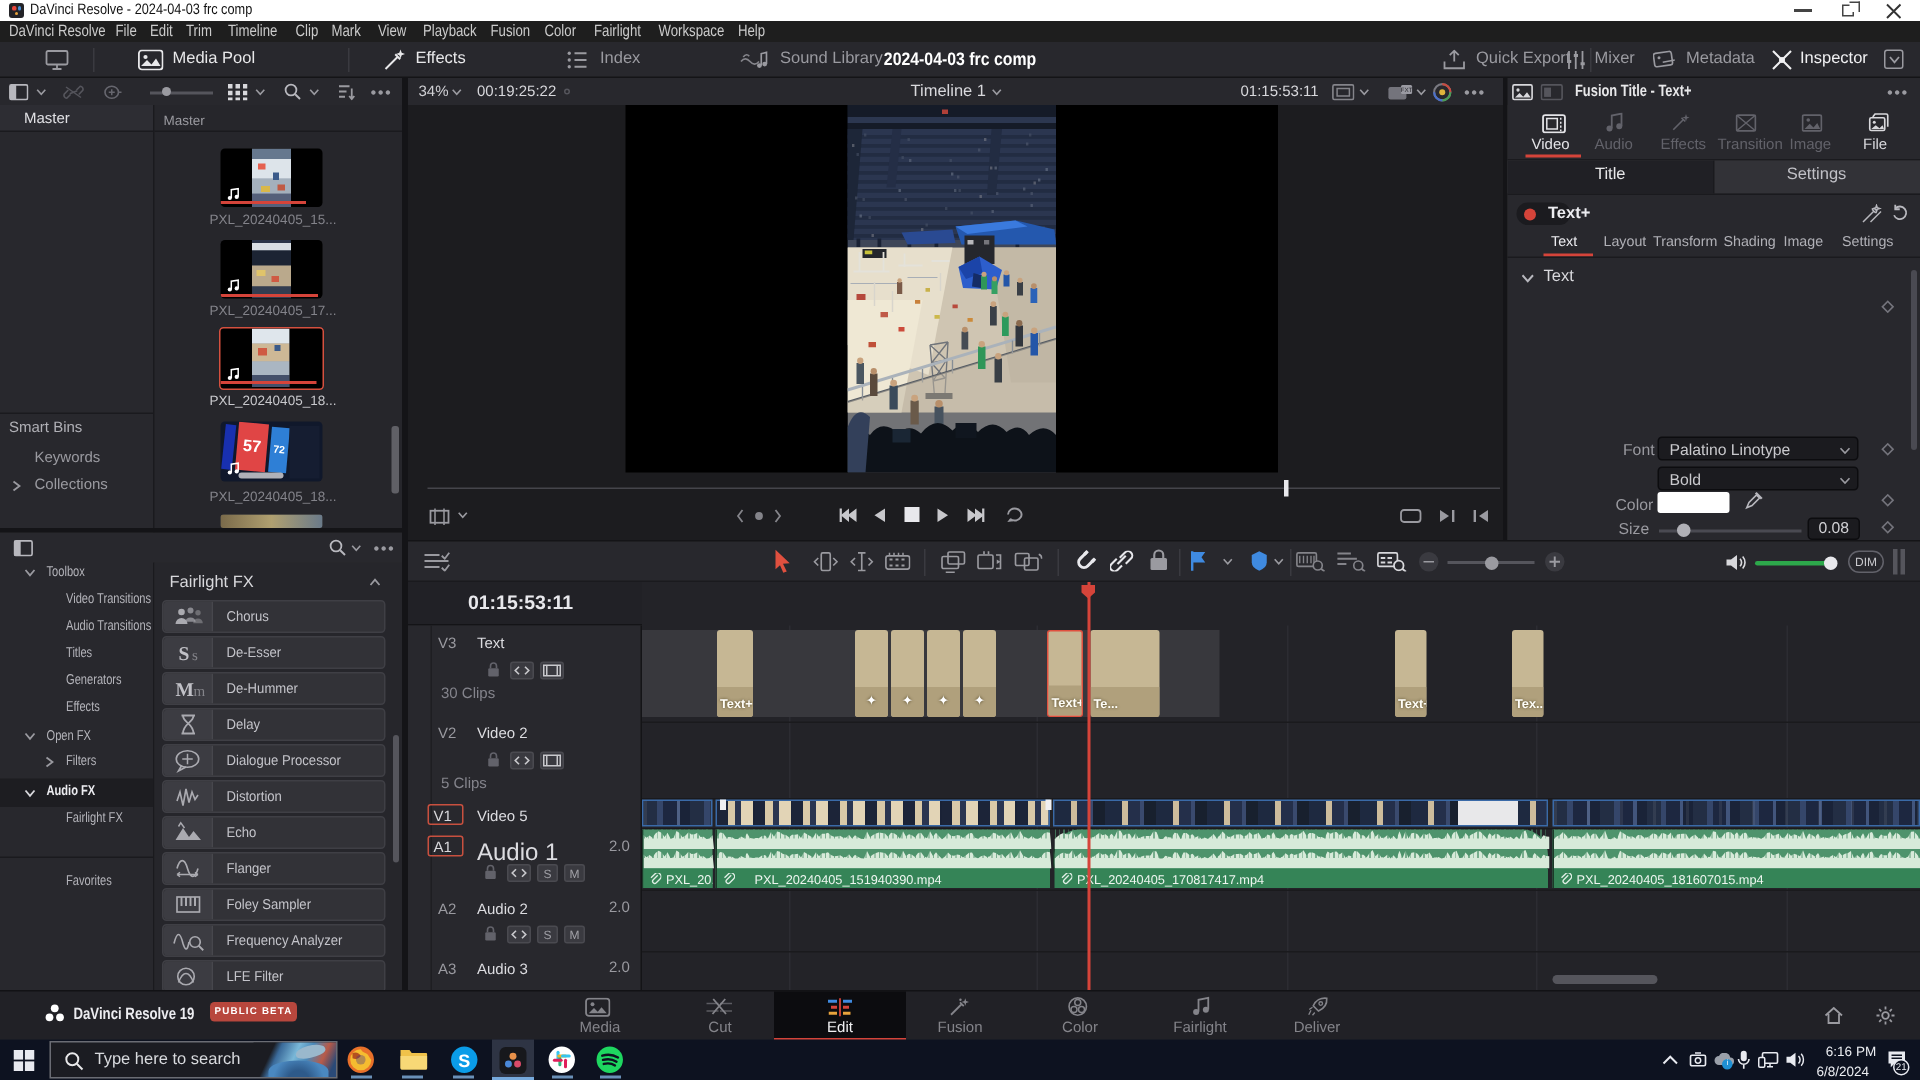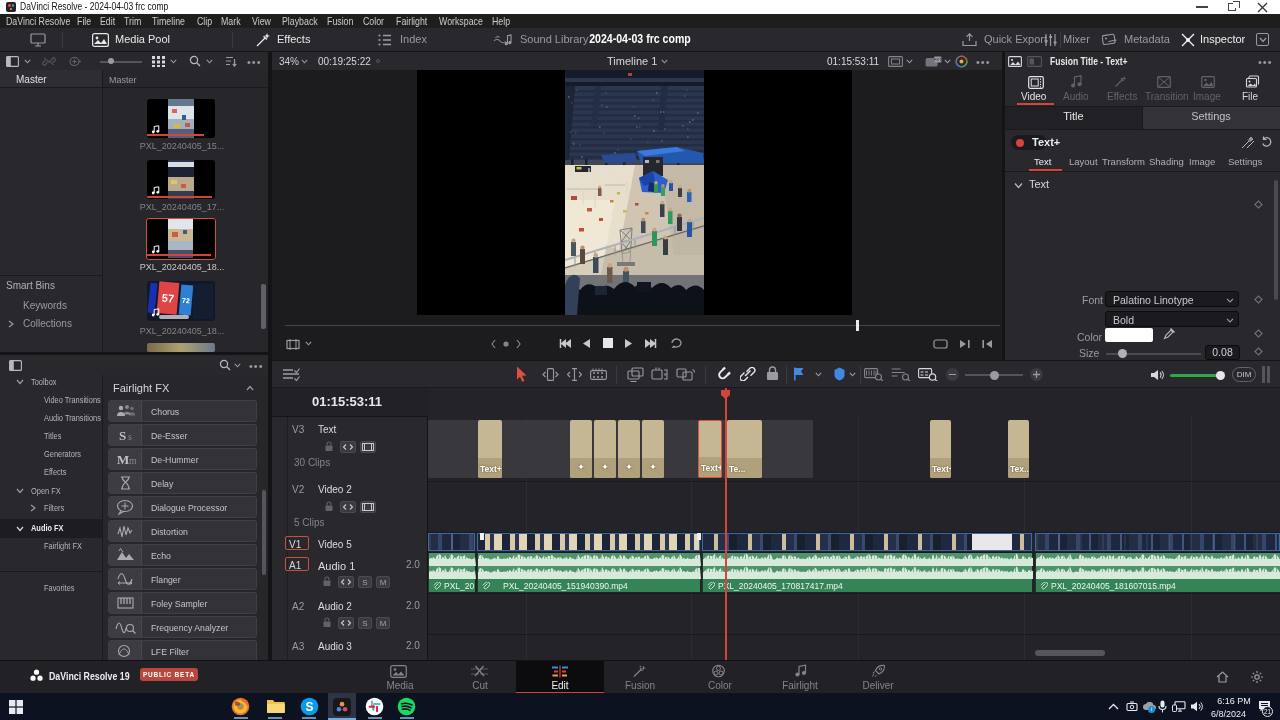--- a/index.html
+++ b/index.html
@@ -989,21 +989,21 @@
     </div>
   <div class="tclip" style="left:346px;width:22px;">
       <div class="tstar">✦</div>
     </div>
   <div class="tclip" style="left:370px;width:22px;">
       <div class="tstar">✦</div>
     </div>
   <div class="tclip" style="left:426px;width:24px;border:1.5px solid #e0503f;">
       <div class="tlab" style="bottom:0;">Text+</div>
     </div>
-  <div class="tclip" style="left:455px;width:35px;">
+  <div class="tclip" style="left:455px;width:46px;">
       <div class="tlab">Te...</div>
     </div>
   <div class="tclip" style="left:658px;width:21px;">
       <div class="tlab">Text+</div>
     </div>
   <div class="tclip" style="left:736px;width:21px;">
       <div class="tlab">Tex...</div>
     </div>
 
   <div class="abs" style="left:0;top:93px;width:1008px;height:1px;background:#1a1a1d;"></div>
@@ -1035,21 +1035,21 @@
     <svg width="223" height="13" viewBox="0 0 223 13" preserveAspectRatio="none">
         <polygon fill="#d7ead9" points="0,13 0,4.8 2,2.0 4,2.3 6,5.2 8,5.0 10,5.1 12,6.4 14,6.3 16,4.6 18,5.7 20,2.5 22,5.7 24,6.0 26,5.6 28,5.7 30,4.4 32,4.0 34,5.8 36,1.7 38,4.9 40,1.3 42,1.9 44,3.3 46,3.7 48,5.1 50,3.5 52,3.5 54,3.1 56,5.6 58,2.0 60,3.1 62,4.3 64,5.5 66,2.2 68,4.8 70,2.9 72,2.9 74,2.1 76,4.0 78,4.9 80,4.6 82,4.1 84,5.4 86,5.5 88,3.5 90,6.0 92,3.8 94,5.2 96,6.1 98,6.4 100,1.3 102,5.2 104,3.7 106,2.7 108,2.0 110,2.3 112,2.6 114,4.9 116,2.2 118,2.5 120,3.8 122,6.2 124,1.1 126,4.6 128,3.2 130,3.9 132,5.4 134,2.6 136,2.2 138,4.8 140,5.8 142,1.2 144,4.6 146,2.1 148,4.5 150,6.5 152,5.0 154,2.3 156,4.2 158,4.5 160,3.6 162,4.0 164,5.6 166,4.1 168,2.5 170,2.4 172,5.5 174,6.1 176,4.9 178,4.2 180,5.3 182,4.9 184,2.1 186,2.6 188,4.4 190,3.4 192,5.7 194,3.9 196,1.9 198,6.1 200,4.7 202,0.8 204,4.3 206,5.3 208,6.0 210,4.4 212,6.0 214,6.1 216,5.1 218,2.6 220,1.9 222,2.1 223,13"></polygon>
       </svg>
     <svg width="223" height="13" viewBox="0 0 223 13" preserveAspectRatio="none">
         <polygon fill="#d7ead9" points="0,13 0,4.8 2,2.0 4,2.3 6,5.2 8,5.0 10,5.1 12,6.4 14,6.3 16,4.6 18,5.7 20,2.5 22,5.7 24,6.0 26,5.6 28,5.7 30,4.4 32,4.0 34,5.8 36,1.7 38,4.9 40,1.3 42,1.9 44,3.3 46,3.7 48,5.1 50,3.5 52,3.5 54,3.1 56,5.6 58,2.0 60,3.1 62,4.3 64,5.5 66,2.2 68,4.8 70,2.9 72,2.9 74,2.1 76,4.0 78,4.9 80,4.6 82,4.1 84,5.4 86,5.5 88,3.5 90,6.0 92,3.8 94,5.2 96,6.1 98,6.4 100,1.3 102,5.2 104,3.7 106,2.7 108,2.0 110,2.3 112,2.6 114,4.9 116,2.2 118,2.5 120,3.8 122,6.2 124,1.1 126,4.6 128,3.2 130,3.9 132,5.4 134,2.6 136,2.2 138,4.8 140,5.8 142,1.2 144,4.6 146,2.1 148,4.5 150,6.5 152,5.0 154,2.3 156,4.2 158,4.5 160,3.6 162,4.0 164,5.6 166,4.1 168,2.5 170,2.4 172,5.5 174,6.1 176,4.9 178,4.2 180,5.3 182,4.9 184,2.1 186,2.6 188,4.4 190,3.4 192,5.7 194,3.9 196,1.9 198,6.1 200,4.7 202,0.8 204,4.3 206,5.3 208,6.0 210,4.4 212,6.0 214,6.1 216,5.1 218,2.6 220,1.9 222,2.1 223,13"></polygon>
       </svg>
     <div class="alab"><svg style="position:absolute;left:4px;top:3px;" width="8" height="8" viewBox="0 0 8 8">
           <path d="M5.5 1.5 L2.5 4.5 a1.4 1.4 0 0 0 2 2 L7 4 a2.4 2.4 0 0 0 -3.4 -3.4 L1 3.2" stroke="#dfeee5" stroke-width="0.9" fill="none"></path>
         </svg><span style="margin-left:20px;">PXL_20240405_151940390.mp4</span></div>
   </div>
-  <div class="aclip" style="left:430px;width:330px;">
+  <div class="aclip" style="left:430px;width:330px;border-radius:17px;">
     <svg width="330" height="13" viewBox="0 0 330 13" preserveAspectRatio="none">
         <polygon fill="#d7ead9" points="0,13 0,6.4 2,4.7 4,3.1 6,2.3 8,3.1 10,3.1 12,0.6 14,5.3 16,3.8 18,2.1 20,5.7 22,5.7 24,5.2 26,5.2 28,3.7 30,2.2 32,3.8 34,3.1 36,4.9 38,2.8 40,4.9 42,0.6 44,0.9 46,4.1 48,2.9 50,2.8 52,5.6 54,2.3 56,5.9 58,5.0 60,4.3 62,4.4 64,4.4 66,1.1 68,1.7 70,6.4 72,6.4 74,4.5 76,5.2 78,5.3 80,2.2 82,2.5 84,6.4 86,2.3 88,2.4 90,4.0 92,3.1 94,5.4 96,4.2 98,6.3 100,5.3 102,6.2 104,5.0 106,3.0 108,5.6 110,4.1 112,1.4 114,3.4 116,5.0 118,4.7 120,3.4 122,3.4 124,3.1 126,4.5 128,4.0 130,1.8 132,3.7 134,3.1 136,2.2 138,5.5 140,5.6 142,3.3 144,4.2 146,1.8 148,5.5 150,5.8 152,5.1 154,2.9 156,4.4 158,3.0 160,4.0 162,3.4 164,2.7 166,0.8 168,4.1 170,2.3 172,2.3 174,3.1 176,5.0 178,5.0 180,5.8 182,1.7 184,2.9 186,1.8 188,1.6 190,3.7 192,2.2 194,5.8 196,4.4 198,4.9 200,1.4 202,1.6 204,3.8 206,3.9 208,5.7 210,2.8 212,0.6 214,4.9 216,2.8 218,5.6 220,5.4 222,3.6 224,6.4 226,4.2 228,6.5 230,1.1 232,6.2 234,1.1 236,6.0 238,2.5 240,2.1 242,3.1 244,5.7 246,2.6 248,3.7 250,2.4 252,5.7 254,5.6 256,5.4 258,6.3 260,5.8 262,2.2 264,5.3 266,2.1 268,1.1 270,6.0 272,5.8 274,2.4 276,4.6 278,3.3 280,2.3 282,1.2 284,1.5 286,3.6 288,5.7 290,2.5 292,4.4 294,2.7 296,3.4 298,5.1 300,4.5 302,5.6 304,4.8 306,6.4 308,4.7 310,6.4 312,1.7 314,0.6 316,5.9 318,5.8 320,2.7 322,4.5 324,6.3 326,3.8 328,4.6 330,4.9 330,13"></polygon>
       </svg>
     <svg width="330" height="13" viewBox="0 0 330 13" preserveAspectRatio="none">
         <polygon fill="#d7ead9" points="0,13 0,6.4 2,4.7 4,3.1 6,2.3 8,3.1 10,3.1 12,0.6 14,5.3 16,3.8 18,2.1 20,5.7 22,5.7 24,5.2 26,5.2 28,3.7 30,2.2 32,3.8 34,3.1 36,4.9 38,2.8 40,4.9 42,0.6 44,0.9 46,4.1 48,2.9 50,2.8 52,5.6 54,2.3 56,5.9 58,5.0 60,4.3 62,4.4 64,4.4 66,1.1 68,1.7 70,6.4 72,6.4 74,4.5 76,5.2 78,5.3 80,2.2 82,2.5 84,6.4 86,2.3 88,2.4 90,4.0 92,3.1 94,5.4 96,4.2 98,6.3 100,5.3 102,6.2 104,5.0 106,3.0 108,5.6 110,4.1 112,1.4 114,3.4 116,5.0 118,4.7 120,3.4 122,3.4 124,3.1 126,4.5 128,4.0 130,1.8 132,3.7 134,3.1 136,2.2 138,5.5 140,5.6 142,3.3 144,4.2 146,1.8 148,5.5 150,5.8 152,5.1 154,2.9 156,4.4 158,3.0 160,4.0 162,3.4 164,2.7 166,0.8 168,4.1 170,2.3 172,2.3 174,3.1 176,5.0 178,5.0 180,5.8 182,1.7 184,2.9 186,1.8 188,1.6 190,3.7 192,2.2 194,5.8 196,4.4 198,4.9 200,1.4 202,1.6 204,3.8 206,3.9 208,5.7 210,2.8 212,0.6 214,4.9 216,2.8 218,5.6 220,5.4 222,3.6 224,6.4 226,4.2 228,6.5 230,1.1 232,6.2 234,1.1 236,6.0 238,2.5 240,2.1 242,3.1 244,5.7 246,2.6 248,3.7 250,2.4 252,5.7 254,5.6 256,5.4 258,6.3 260,5.8 262,2.2 264,5.3 266,2.1 268,1.1 270,6.0 272,5.8 274,2.4 276,4.6 278,3.3 280,2.3 282,1.2 284,1.5 286,3.6 288,5.7 290,2.5 292,4.4 294,2.7 296,3.4 298,5.1 300,4.5 302,5.6 304,4.8 306,6.4 308,4.7 310,6.4 312,1.7 314,0.6 316,5.9 318,5.8 320,2.7 322,4.5 324,6.3 326,3.8 328,4.6 330,4.9 330,13"></polygon>
       </svg>
     <div class="alab"><svg style="position:absolute;left:4px;top:3px;" width="8" height="8" viewBox="0 0 8 8">
           <path d="M5.5 1.5 L2.5 4.5 a1.4 1.4 0 0 0 2 2 L7 4 a2.4 2.4 0 0 0 -3.4 -3.4 L1 3.2" stroke="#dfeee5" stroke-width="0.9" fill="none"></path>
         </svg><span style="margin-left:10px;">PXL_20240405_170817417.mp4</span></div>
   </div>
@@ -1105,21 +1105,21 @@
         </svg>
       </div>
     <span class="abs" style="left:22px;top:100px;color:#84848c;font-size:10px;">5 Clips</span>
 
     <div class="abs" style="left:13px;top:119px;width:24px;height:14px;border:1px solid #c8503f;border-radius:2px;"></div>
     <span class="abs" style="left:17px;top:122px;color:#d8d8dc;font-size:10px;">V1</span>
     <span class="abs" style="left:46px;top:122px;color:#dcdce0;font-size:10px;">Video 5</span>
 
     <div class="abs" style="left:13px;top:140px;width:24px;height:14px;border:1px solid #c8503f;border-radius:2px;"></div>
     <span class="abs" style="left:17px;top:143px;color:#d8d8dc;font-size:10px;">A1</span>
-    <span class="abs" style="left:46px;top:143px;color:#dcdce0;font-size:11px;">Audio 1</span>
+    <span class="abs" style="left:46px;top:143px;color:#dcdce0;font-size:16px;">Audio 1</span>
     <span class="abs" style="left:134px;top:142px;color:#9a9aa0;font-size:10px;">2.0</span>
     <svg class="abs" style="left:50px;top:159px;" width="10" height="11" viewBox="0 0 10 11">
         <rect x="1.5" y="4.5" width="7" height="5.5" rx="0.8" fill="#62626a"></rect>
         <path d="M3 4.5 V3 a2 2 0 0 1 4 0 v1.5" stroke="#62626a" stroke-width="1.1" fill="none"></path>
       </svg>
     <div class="hbox" style="left:66px;top:159px;">
         <svg width="14" height="10" viewBox="0 0 14 10">
           <path d="M5 2.5 L2.5 5 L5 7.5 M9 2.5 L11.5 5 L9 7.5" stroke="#c8c8cc" stroke-width="1.1" fill="none"></path>
         </svg>
       </div>
@@ -1233,20 +1233,31 @@
 
   <svg class="abs" style="left:9px;top:7px;" width="14" height="14" viewBox="0 0 14 14">
       <g fill="#e8eaf0">
         <rect x="0" y="0" width="6.4" height="6.4"></rect>
         <rect x="7.6" y="0" width="6.4" height="6.4"></rect>
         <rect x="0" y="7.6" width="6.4" height="6.4"></rect>
         <rect x="7.6" y="7.6" width="6.4" height="6.4"></rect>
       </g>
     </svg>
 
+  <div class="abs" style="left:33px;top:1px;width:192px;height:25px;background:#1b1c22;border:1px solid #6a6c74;">
+    <svg class="abs" style="left:9px;top:6px;" width="13" height="13" viewBox="0 0 13 13">
+        <circle cx="5.2" cy="5.2" r="4" stroke="#e8e8ea" stroke-width="1.3" fill="none"></circle>
+        <path d="M8.2 8.2 L12 12" stroke="#e8e8ea" stroke-width="1.3"></path>
+      </svg>
+    <span class="abs" style="left:29px;top:5px;color:#d8dade;font-size:11px;">Type here to search</span>
+    <div class="abs" style="left:135px;top:0;width:55px;height:23px;overflow:hidden;background:linear-gradient(115deg,#1b1c22 0 22%,#3a6a9a 30%,#7ab8d8 48%,#4a88b8 62%,#b85a48 78%,#2a4a78 92%);">
+      <div class="abs" style="left:28px;top:2px;width:20px;height:8px;background:#9ab8cc;border-radius:50% 60% 40% 50%;transform:rotate(-15deg);"></div>
+      <div class="abs" style="left:10px;top:12px;width:40px;height:14px;background:radial-gradient(circle at 50% 100%,#2e5a8a 30%,#4a88c0 70%);border-radius:50% 50% 0 0;"></div>
+    </div>
+  </div>
 
   <svg class="abs" style="left:231px;top:4px;" width="19" height="19" viewBox="0 0 19 19">
       <circle cx="9.5" cy="9.5" r="8.8" fill="#e8702a"></circle>
       <path d="M9.5 2.5 A7 7 0 1 0 16.5 9.5 C15 8 14.5 5.5 12.5 5 C11 4.6 10 3.4 9.5 2.5 Z" fill="#f5bc30"></path>
       <path d="M4 5 C6.5 4 8.5 5 9.5 7 C8 9 6 9.5 4 8.5 Z" fill="#b5501f"></path>
       <circle cx="9.5" cy="9.5" r="3.2" fill="#3a2e8c" opacity="0.35"></circle>
     </svg>
   <div class="abs" style="left:234px;top:24px;width:14px;height:2px;background:#6a90b8;"></div>
 
   <svg class="abs" style="left:266px;top:5px;" width="19" height="16" viewBox="0 0 19 16">

